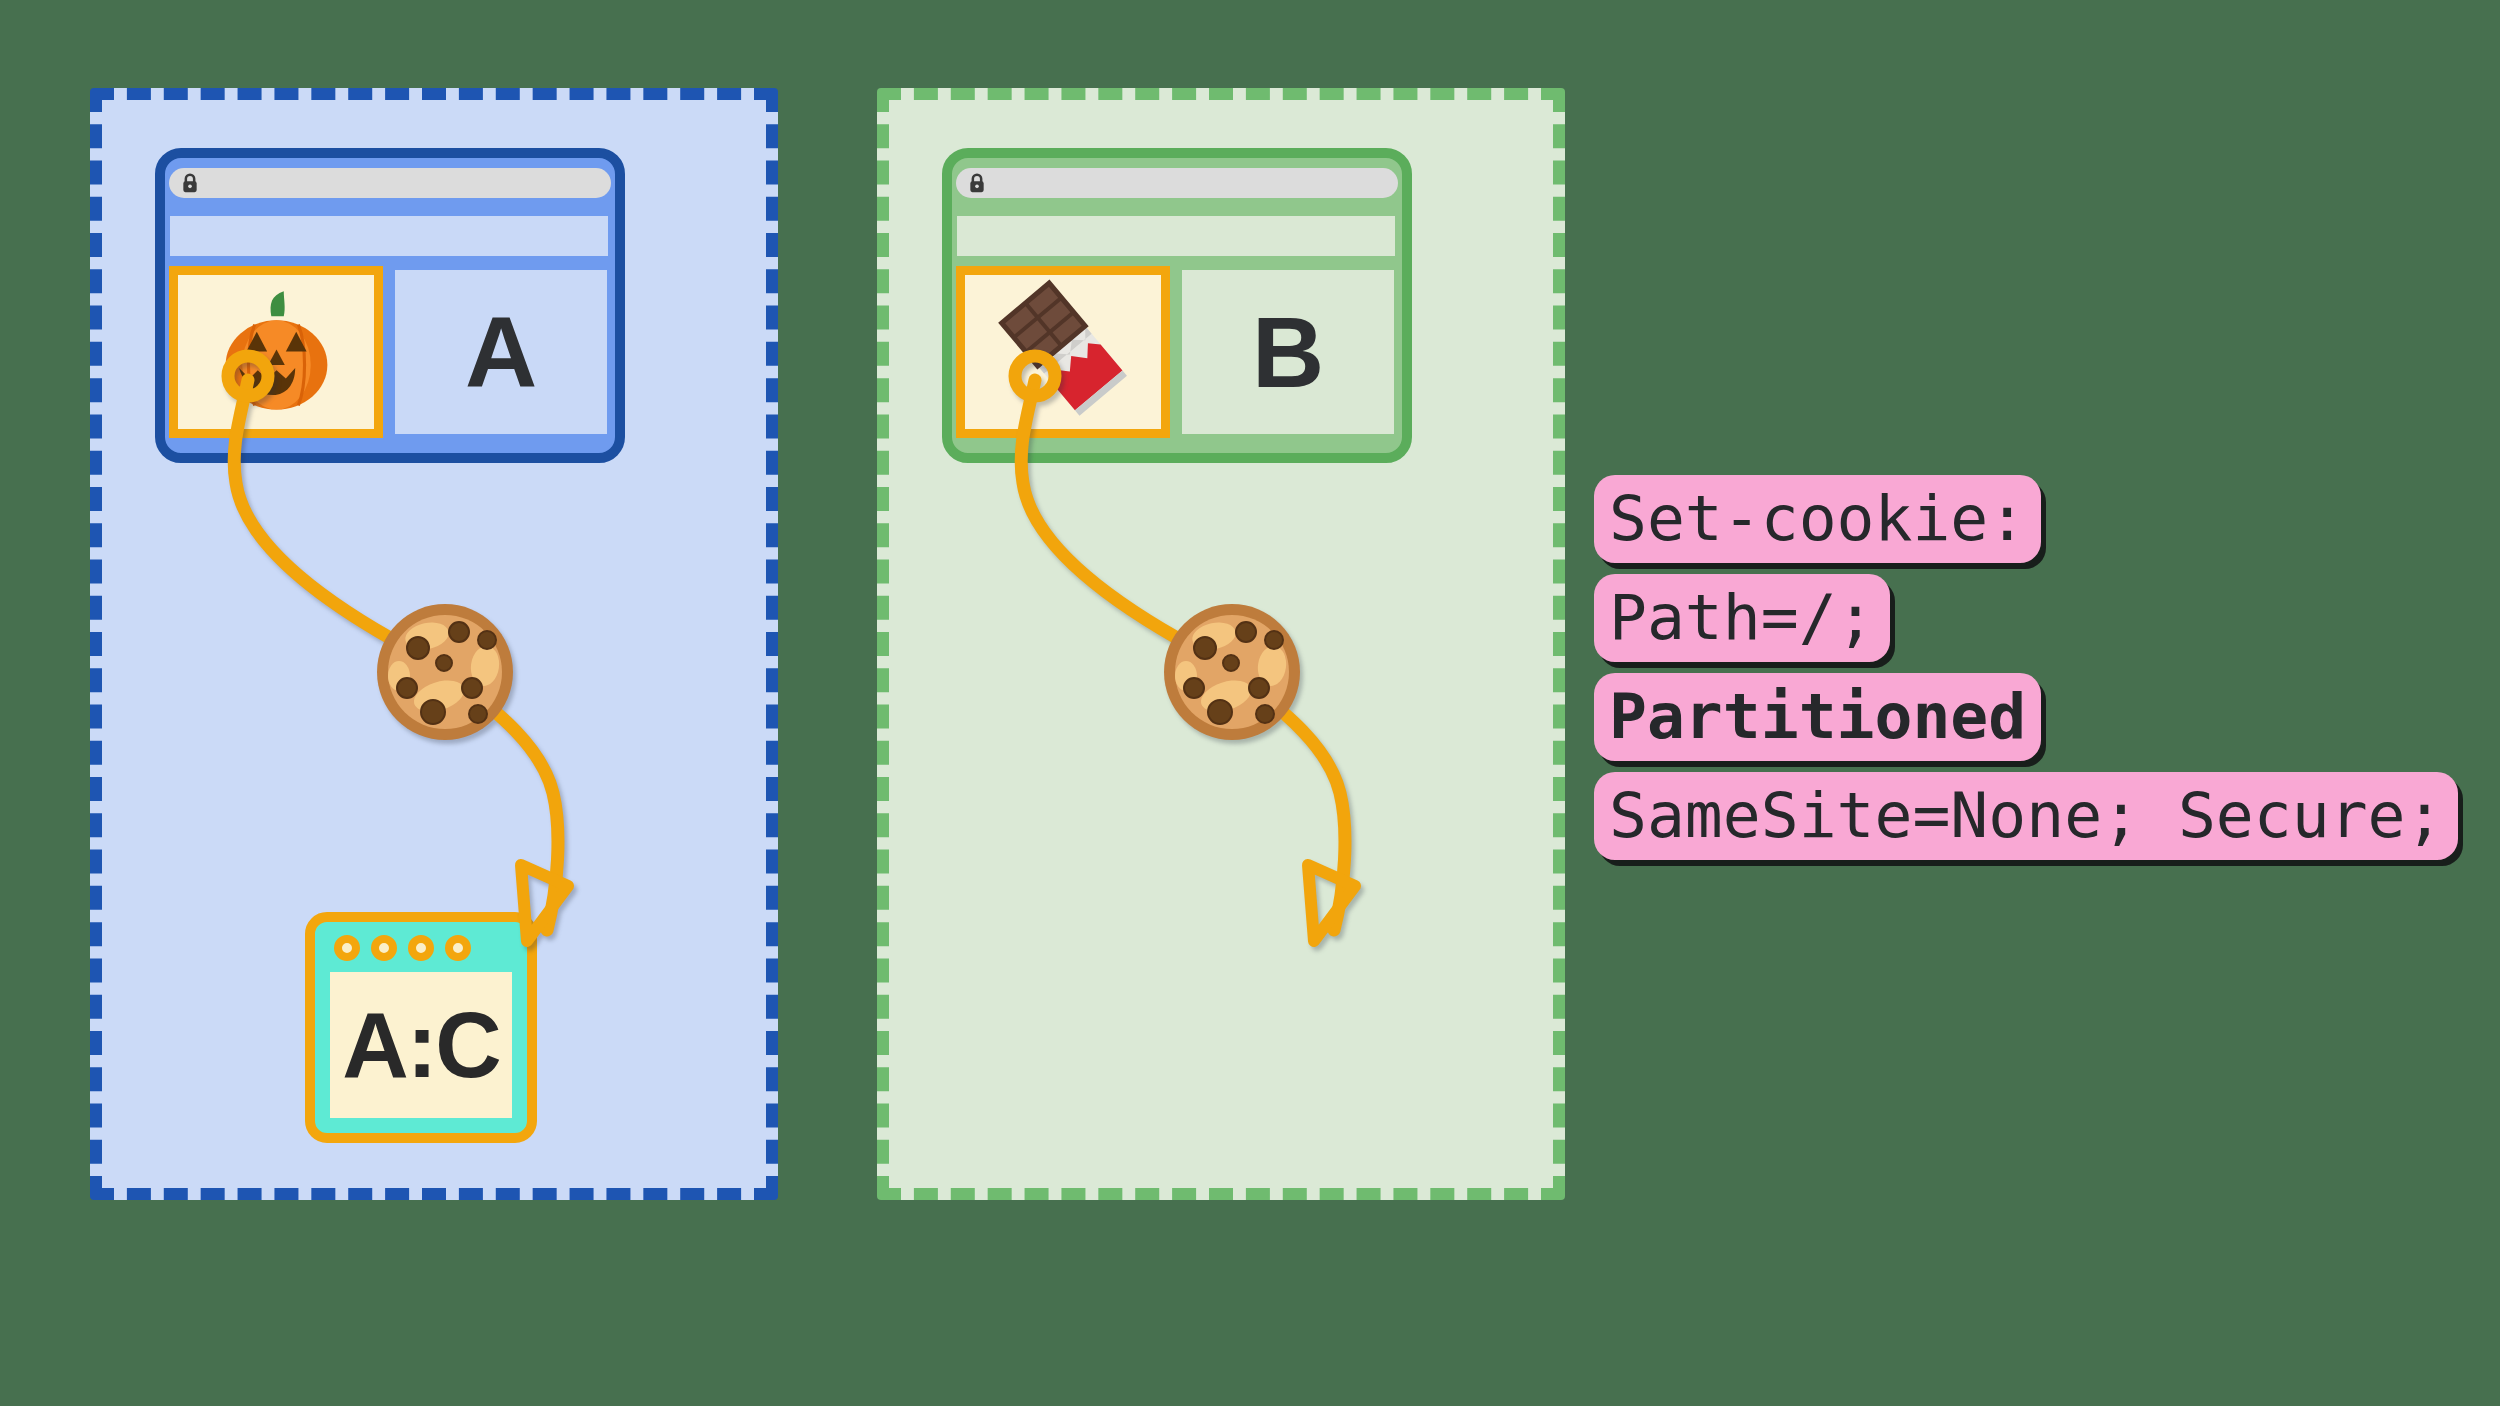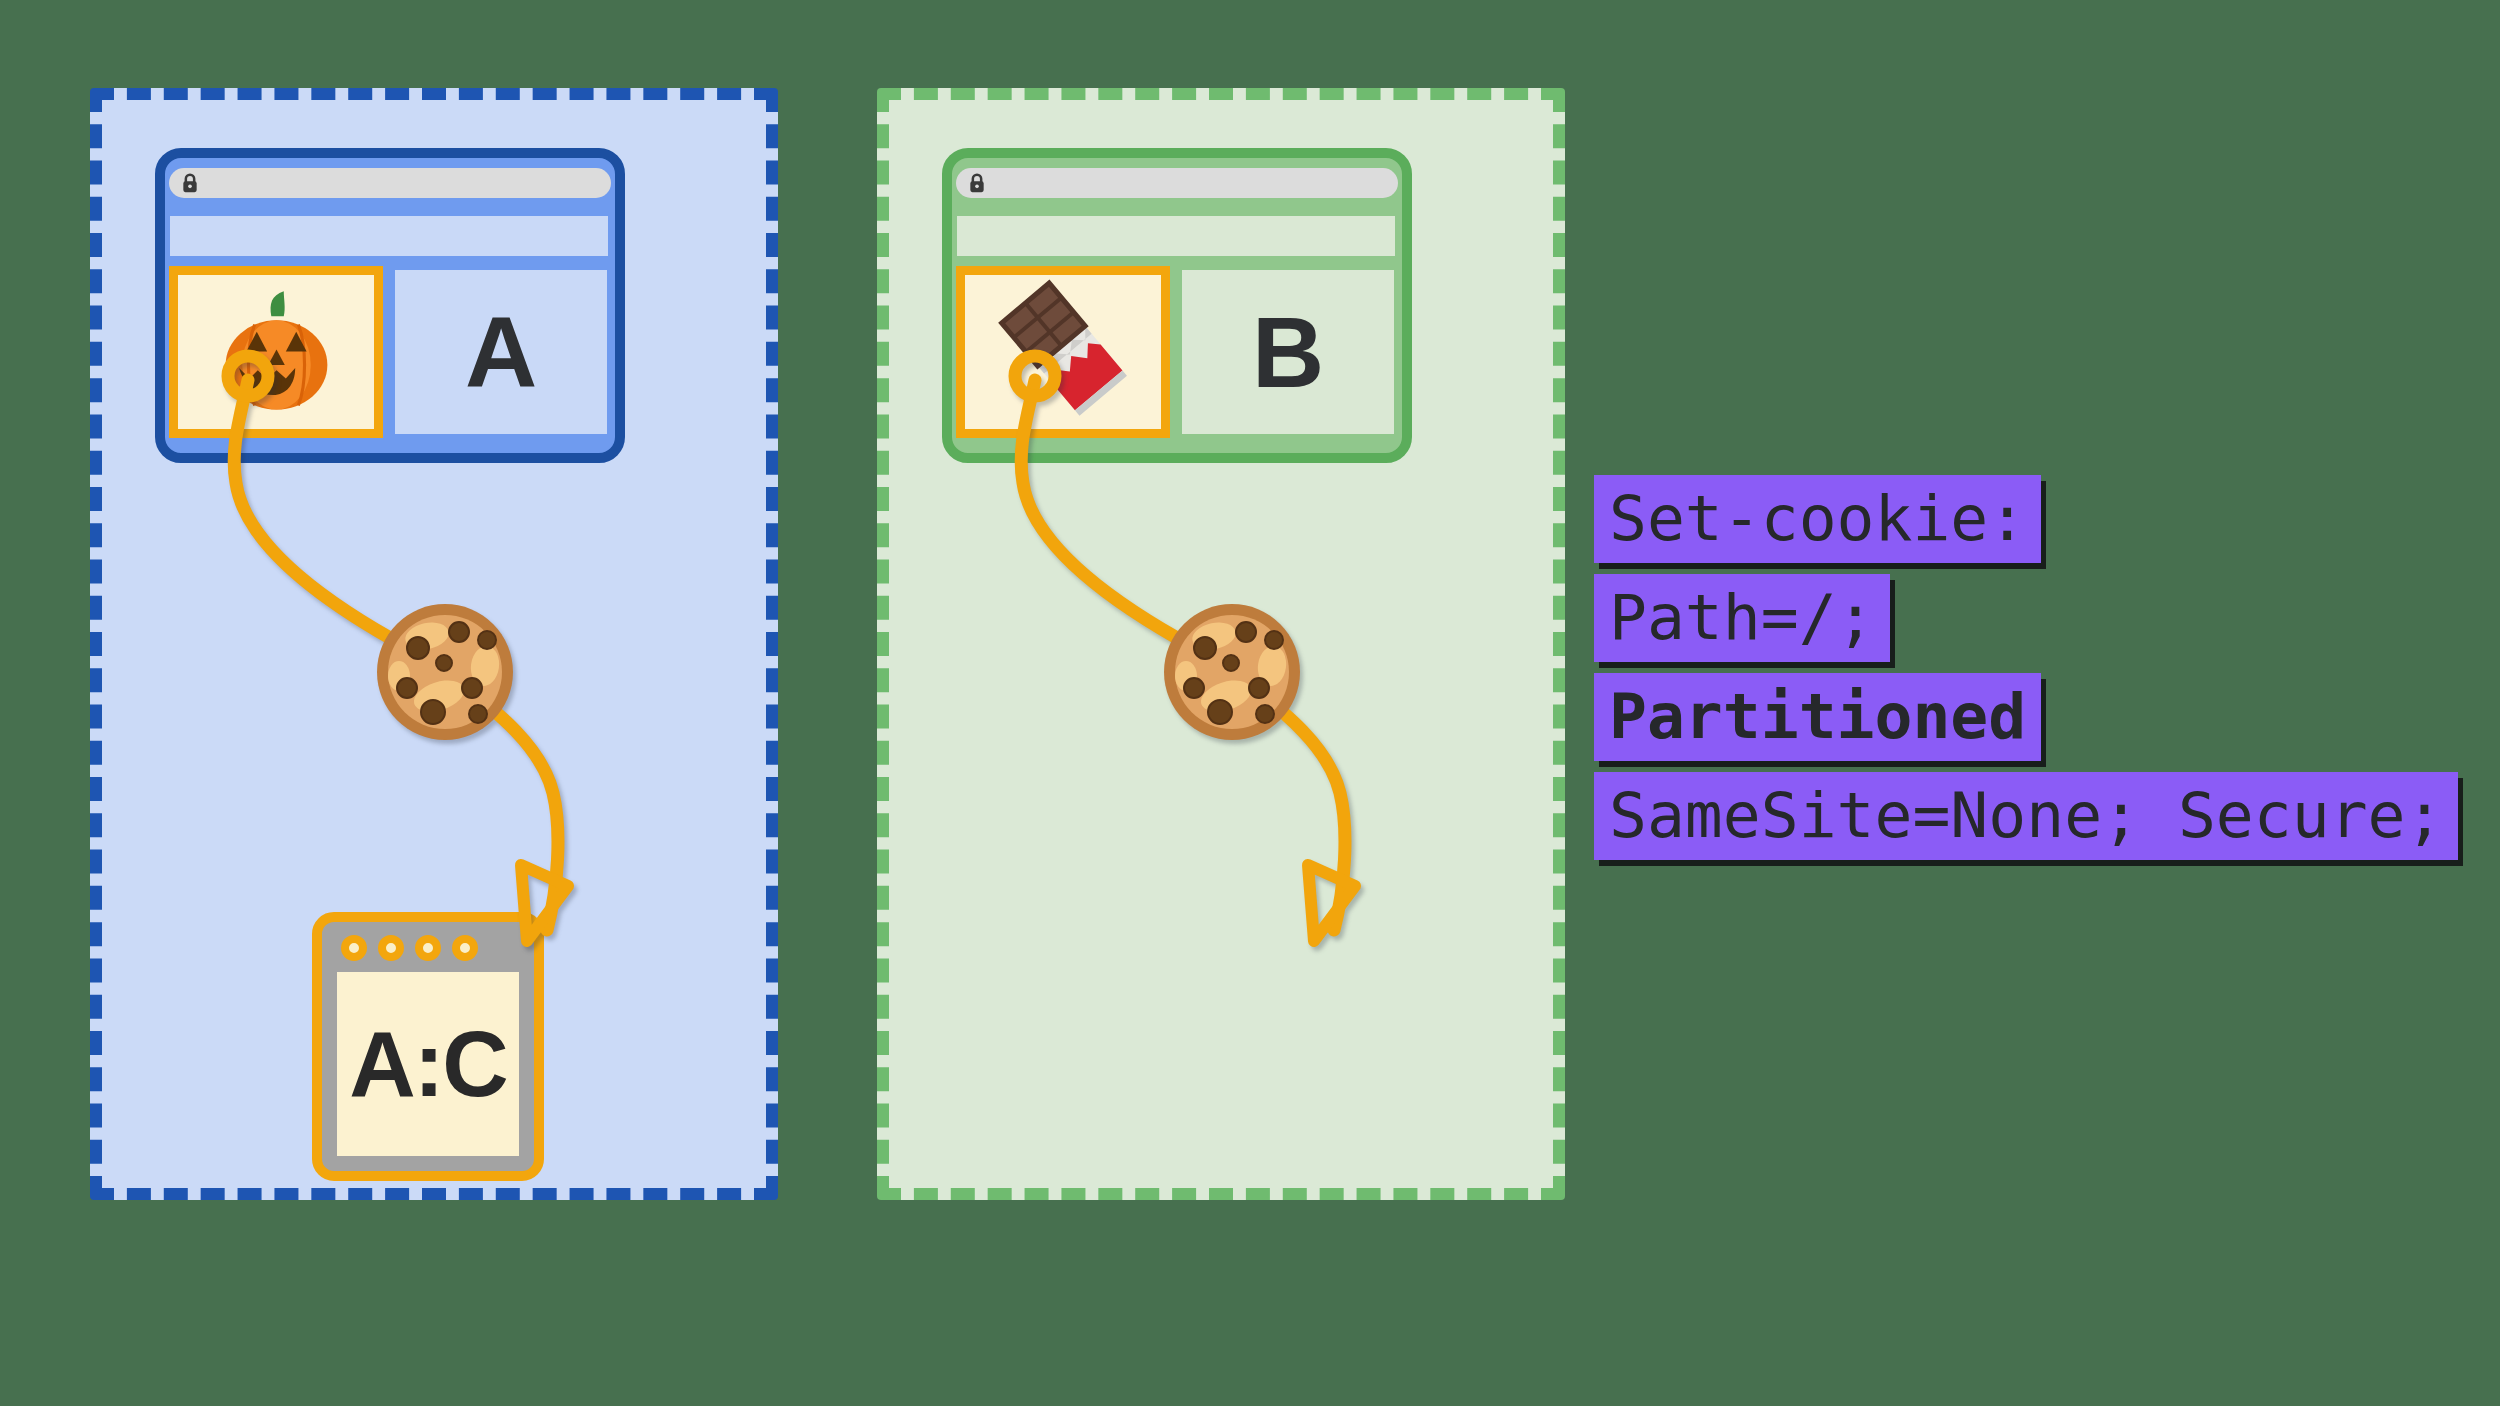--- a/index.html
+++ b/index.html
@@ -37,23 +37,23 @@
     display:flex; align-items:center; justify-content:center;
   }
   .pane {
     position:absolute; left:230px; top:112px; width:212px; height:164px;
     background:var(--pane); display:flex; align-items:center; justify-content:center;
     font-size:100px; font-weight:bold; color:#2E3033;
   }
 
   
   .jar {
-    position:absolute; left:210px; top:812px; width:232px; height:269px;
+    position:absolute; left:203px; top:812px; width:232px; height:231px;
     box-sizing:border-box; border:10px solid #F3A60D; border-radius:22px;
-    background:#a3a3a3; z-index:1;
+    background:#5eead4; z-index:1;
   }
   .dots { position:absolute; left:19px; top:13px; display:flex; gap:11px; }
   .dot {
     width:26px; height:26px; border-radius:50%; box-sizing:border-box;
     border:8px solid #F3A60D; background:#FAEFC9;
   }
   .jar-inner {
     position:absolute; left:15px; right:15px; top:50px; bottom:15px;
     background:#FCF2D0; display:flex; align-items:center; justify-content:center;
     font-size:92px; font-weight:bold; color:#292929; letter-spacing:-2px;
@@ -67,22 +67,23 @@
   }
 
   
   .codeblock {
     position:absolute; left:1594px; top:475px;
     display:flex; flex-direction:column; align-items:flex-start; gap:11px;
   }
   .codeline {
     font-family:"DejaVu Sans Mono", monospace;
     font-size:63px; line-height:86px; padding:1px 15px;
-    background:#8b5cf6; color:#26282B; white-space:pre;
+    background:#f9a8d4; color:#26282B; white-space:pre;
     box-shadow:5px 6px 0 rgba(18,18,20,0.88);
+    border-radius:21px;
   }
   .codeline.bold { font-weight:bold; }
 </style>
 </head>
 <body>
 
 <div class="stage">
 
   <section class="panel panel-a">
     <div class="browser">

